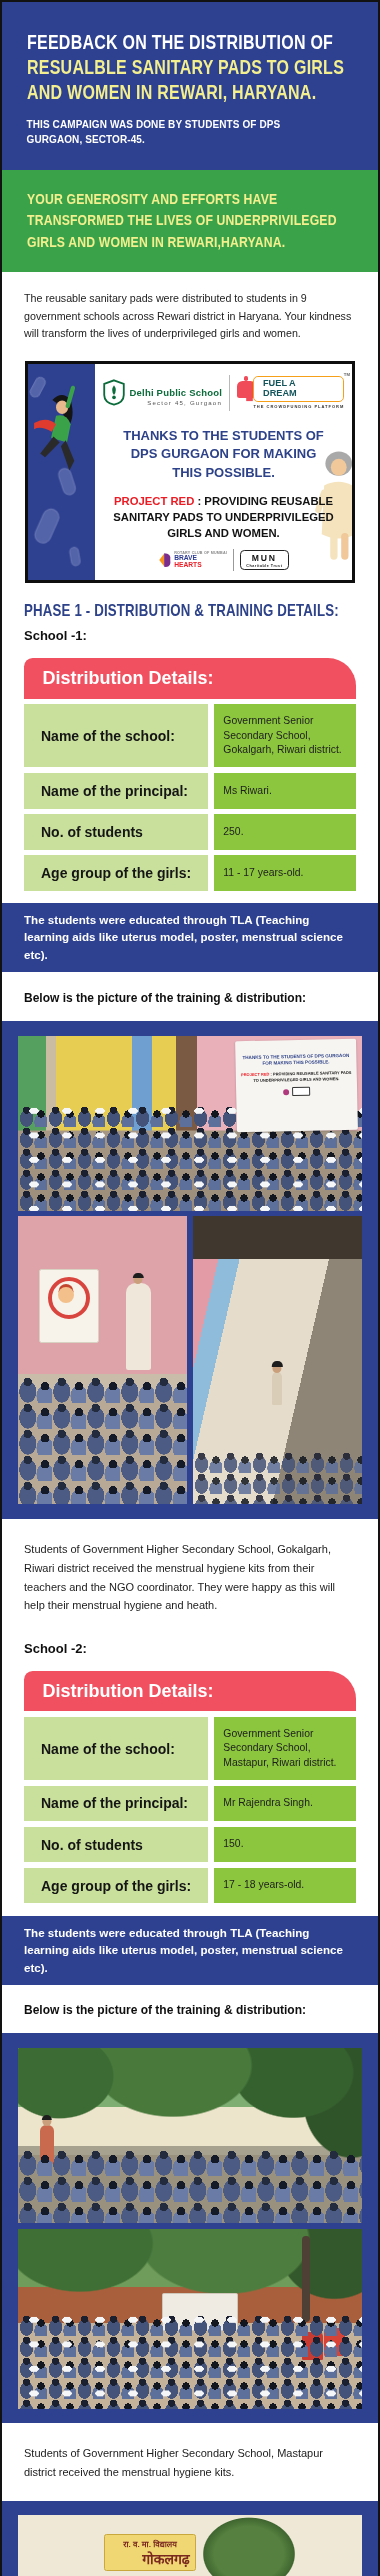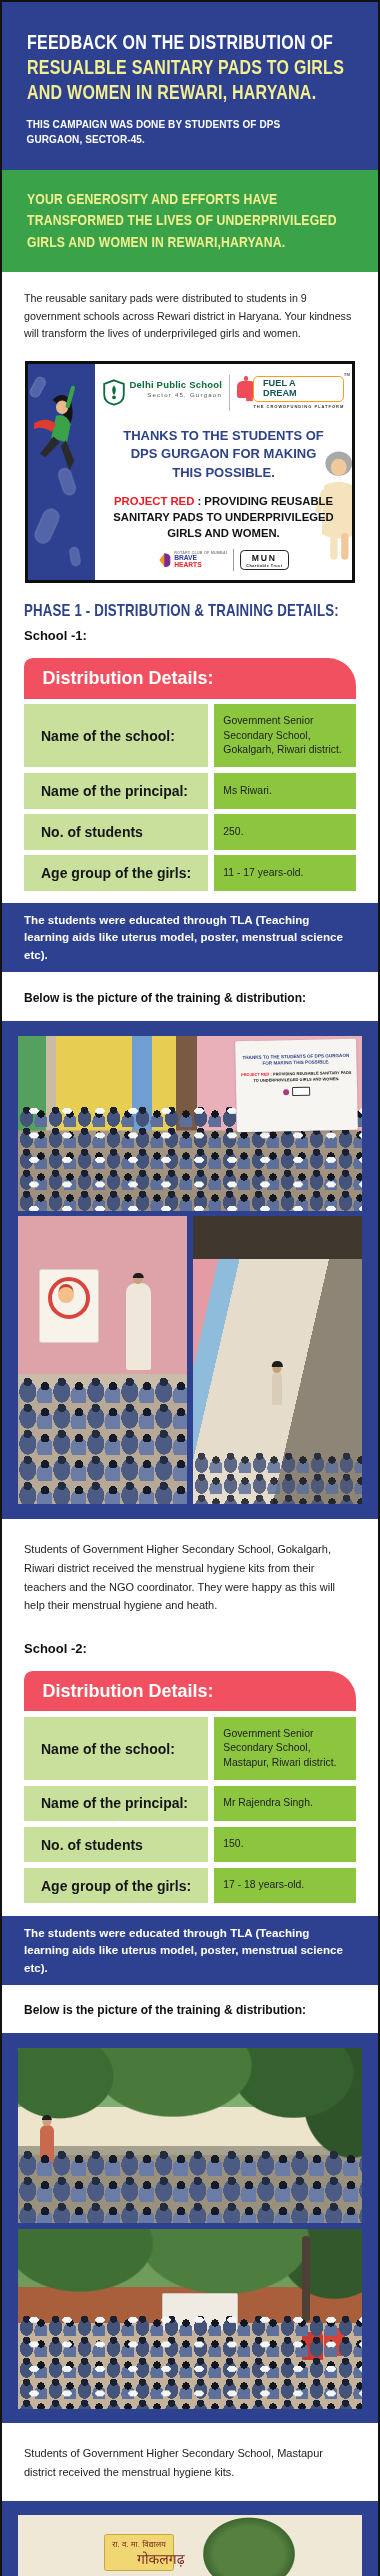--- a/index.html
+++ b/index.html
@@ -19,21 +19,21 @@
 
   
   .intro{padding:18.4px 22px 14.7px;font-size:10.7px;line-height:1.62;color:#222;}
 
   
   .card-wrap{padding:3.7px 23px 0;}
   .card{border:3.7px solid #0e0e0e;display:flex;height:216px;background:#fff;}
   .card-left{width:67px;flex:none;background:#2e4190;position:relative;overflow:hidden;}
   .card-right{flex:1;position:relative;padding:9.8px 7.4px 6.1px;display:flex;flex-direction:column;align-items:center;overflow:hidden;}
   .logo-row{display:flex;align-items:center;gap:7.4px;margin-top:1.2px;}
-  .dps{display:flex;align-items:flex-start;gap:4.9px;}
+  .dps{display:flex;align-items:flex-end;gap:4.9px;}
   .dps-name{color:#0b6b3a;font-weight:700;font-size:9.5px;letter-spacing:0.2px;}
   .dps-sub{color:#555;font-size:6.1px;letter-spacing:1.2px;margin-top:1.2px;text-align:right;}
   .vdiv{width:0.6px;height:36px;background:#b9b9b9;}
   .fuel{position:relative;padding-left:16px;}
   .fuel-box{border:1.8px solid #f6a01a;border-radius:4.9px;padding:1.8px 4.9px 1.8px 8.6px;color:#14555c;font-weight:700;font-size:9.2px;line-height:1.08;background:#fff;position:relative;}
   .fuel-el{position:absolute;left:0;top:4.9px;width:19.6px;height:17px;background:#ef4b59;border-radius:5.5px 6.7px 2.5px 2.5px;box-shadow:2.5px 9.8px 0 -6.7px #ef4b59, -11px 0 0 -15.3px transparent;}
   .fuel-el::before{content:"";position:absolute;top:-5.5px;left:6.1px;width:4.9px;height:5.5px;background:#ef4b59;border-radius:1.8px;}
   .fuel-tag{font-size:4px;letter-spacing:1px;color:#333;margin-top:1.8px;font-weight:700;text-align:center;}
   .tm{position:absolute;top:-4.9px;right:-6.7px;font-size:4.3px;color:#666;}
   .thanks{margin-top:16px;color:#2d4289;font-weight:700;font-size:13px;line-height:1.42;text-align:center;max-width:202px;z-index:2;}
@@ -138,21 +138,21 @@
   .pG .crowd{height:52%;}
   .pG .packets{height:52%;}
   .gbanner{position:absolute;left:42%;top:36%;width:74px;height:36px;background:#efeae2;border:1.2px solid #cfc8ba;border-radius:1.8px;}
 
   .pH{height:161px;background-image:
       repeating-linear-gradient(90deg,transparent 0 40px,#dcd3be 40px 49px),
       linear-gradient(180deg,#efe8d6 0 64%,#d9d0bd 64% 72%,#cabfa9 72% 100%);
       background-size:100% 34%,100% 100%;background-position:0 58%,center;background-repeat:no-repeat;}
   .treeH{position:absolute;right:16%;top:-7.4px;width:116px;height:92px;
       background:radial-gradient(closest-side,#55803f 60%,#3f6630 78%,transparent 80%);}
-  .sign{position:absolute;left:25%;top:18.4px;width:70px;height:37px;background:#f0d773;border:1.2px solid #c9a93e;border-radius:2.5px;color:#7a2a20;text-align:center;font-weight:400;padding-top:4.3px;box-sizing:border-box;}
+  .sign{position:absolute;left:25%;top:18.4px;width:92px;height:37px;background:#f0d773;border:1.2px solid #c9a93e;border-radius:2.5px;color:#7a2a20;text-align:center;font-weight:700;padding-top:4.3px;box-sizing:border-box;}
   .sign .s1{font-size:8px;line-height:1.4;}
   .sign .s2{font-size:14px;line-height:1.4;padding-left:32px;}
 
   
   .caption{padding:21px 22px 18.4px;font-size:11px;line-height:1.72;color:#1c1c1c;}
 </style>
 </head>
 <body>
 
 <div class="page">

